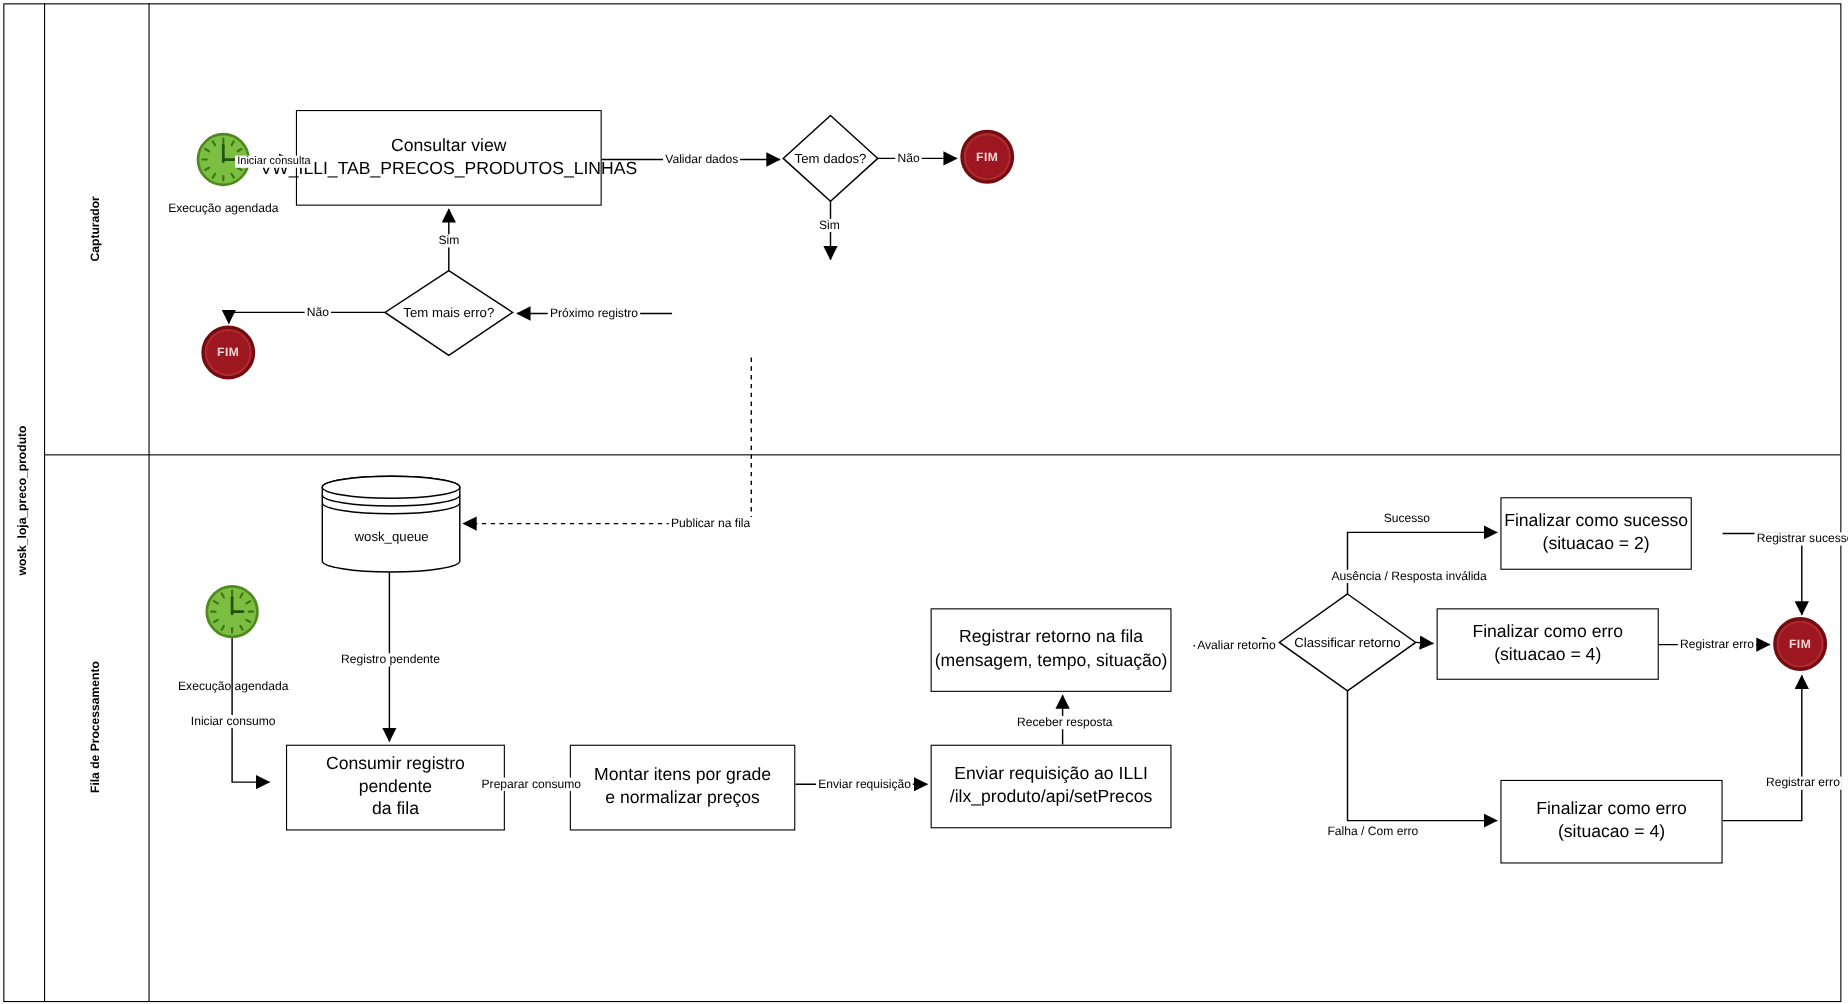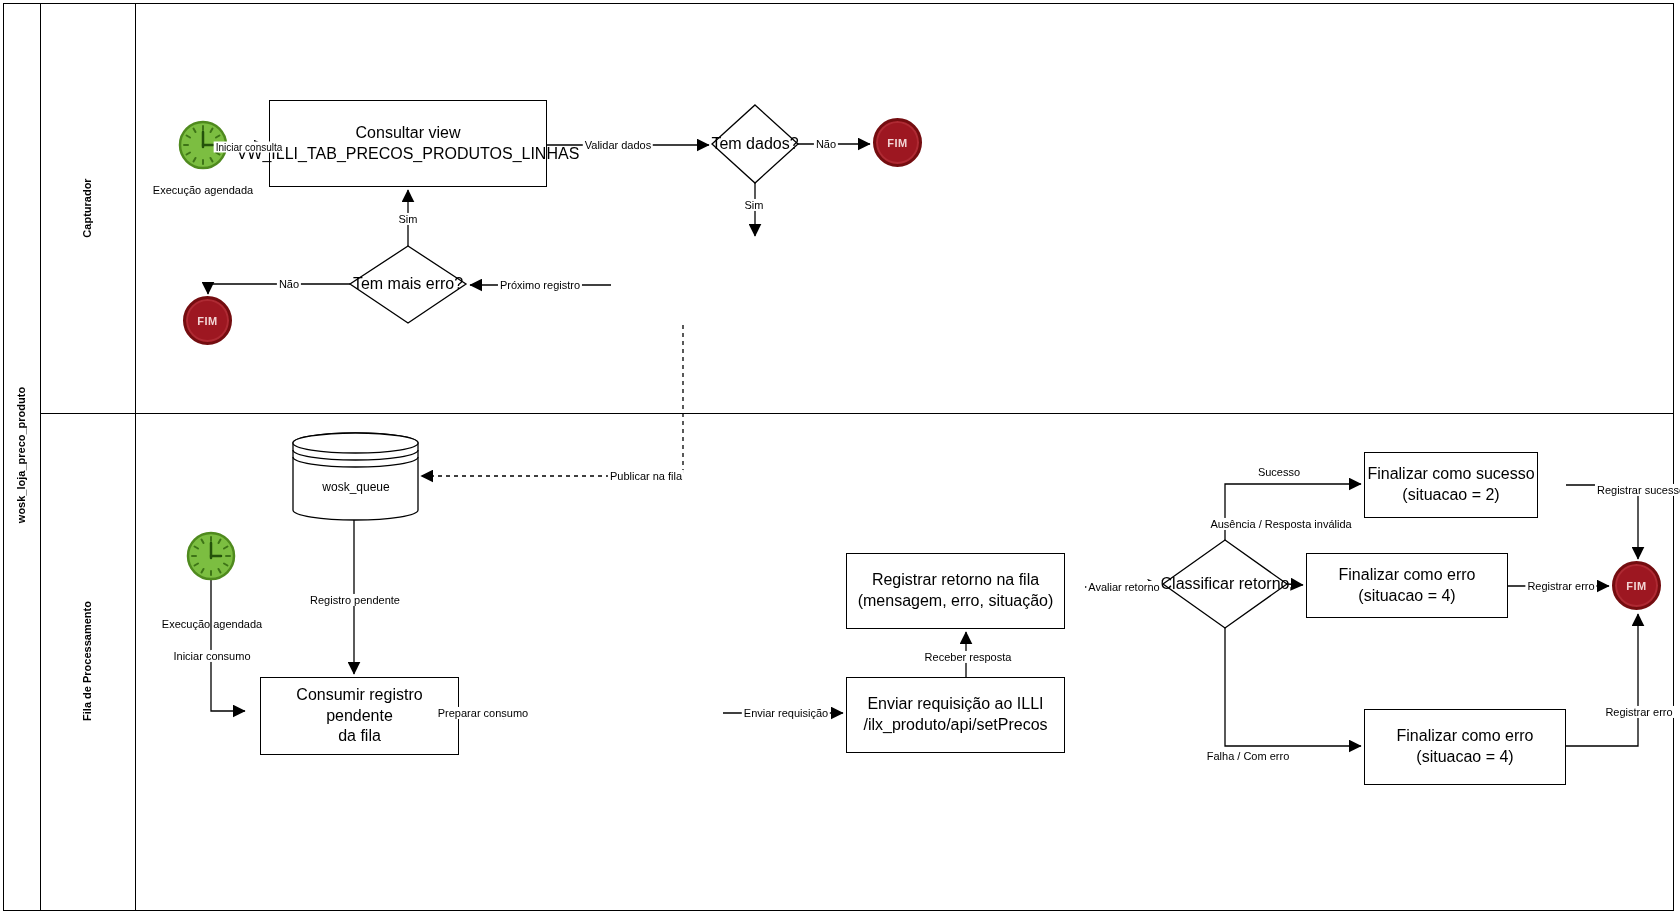--- a/index.html
+++ b/index.html
@@ -10,21 +10,21 @@
   .hline{position:absolute;height:0;border-top:1px solid #000;z-index:0}
   .poolframe{position:absolute;border:1px solid #000;z-index:0}
   .rot{position:absolute;transform:translate(-50%,-50%) rotate(-90deg);
        font-weight:bold;font-size:11px;white-space:nowrap;z-index:2}
   .box{position:absolute;z-index:3;background:#fff;border:1px solid #000;box-sizing:border-box;
        display:flex;flex-direction:column;align-items:center;justify-content:center;
        text-align:center;font-size:16px;line-height:1.3}
   .lbl{position:absolute;z-index:5;transform:translate(-50%,-50%);background:#fff;
        padding:0 2px;font-size:11px;white-space:nowrap;line-height:1.1}
   .nobg{background:transparent}
-  .gwlbl{position:absolute;z-index:4;transform:translate(-50%,-50%);font-size:16px;white-space:nowrap}
+  .gwlbl{position:absolute;z-index:4;transform:translate(-50%,-50%);font-size:12px;white-space:nowrap}
   .fim{position:absolute;z-index:3;width:49px;height:49px;border-radius:50%;
        background:#9D1721;border:3px solid #740D10;box-sizing:border-box;
        display:flex;align-items:center;justify-content:center;
        font-size:11px;font-weight:bold;color:#F2D4D4;letter-spacing:.5px;
        box-shadow:inset 0 0 0 2px #AE2A33}
 </style>
 </head>
 <body>
 
 <div class="canvas">
@@ -122,27 +122,31 @@
 
   <div class="box" style="left:269px;top:100px;width:278px;height:87px">
     <span>Consultar view</span>
     <span>VW_ILLI_TAB_PRECOS_PRODUTOS_LINHAS</span>
   </div>
 
   <div class="box" style="left:260px;top:677px;width:199px;height:78px">
     <span>Consumir registro pendente</span>
     <span>da fila</span>
   </div>
+  <div class="box" style="left:518px;top:677px;width:205px;height:78px">
+    <span>Montar itens por grade</span>
+    <span>e normalizar preços</span>
+  </div>
   <div class="box" style="left:846px;top:677px;width:219px;height:76px">
     <span>Enviar requisição ao ILLI</span>
     <span>/ilx_produto/api/setPrecos</span>
   </div>
   <div class="box" style="left:846px;top:553px;width:219px;height:76px">
     <span>Registrar retorno na fila</span>
-    <span>(mensagem, erro, situação)</span>
+    <span>(mensagem, tempo, situação)</span>
   </div>
   <div class="box" style="left:1364px;top:452px;width:174px;height:66px">
     <span>Finalizar como sucesso</span>
     <span>(situacao = 2)</span>
   </div>
   <div class="box" style="left:1306px;top:553px;width:202px;height:65px">
     <span>Finalizar como erro</span>
     <span>(situacao = 4)</span>
   </div>
   <div class="box" style="left:1364px;top:709px;width:202px;height:76px">
@@ -155,21 +159,21 @@
   <div class="fim" style="left:1612px;top:561px">FIM</div>
 
   <div class="gwlbl" style="left:755px;top:144px">Tem dados?</div>
   <div class="gwlbl" style="left:408px;top:284px">Tem mais erro?</div>
   <div class="gwlbl" style="left:1225px;top:584px">Classificar retorno</div>
 
   <div class="lbl nobg" style="left:356px;top:488px;font-size:12px">wosk_queue</div>
 
   <div class="lbl" style="left:249px;top:147px;font-size:10px">Iniciar consulta</div>
   <div class="lbl nobg" style="left:203px;top:190px">Execução agendada</div>
-  <div class="lbl" style="left:618px;top:145px">Validar dados</div>
+  <div class="lbl" style="left:638px;top:145px">Validar dados</div>
   <div class="lbl" style="left:826px;top:144px">Não</div>
   <div class="lbl" style="left:754px;top:205px">Sim</div>
   <div class="lbl" style="left:540px;top:285px">Próximo registro</div>
   <div class="lbl" style="left:408px;top:219px">Sim</div>
   <div class="lbl" style="left:289px;top:284px">Não</div>
   <div class="lbl" style="left:646px;top:476px">Publicar na fila</div>
 
   <div class="lbl" style="left:355px;top:600px">Registro pendente</div>
   <div class="lbl nobg" style="left:212px;top:624px">Execução agendada</div>
   <div class="lbl" style="left:212px;top:656px">Iniciar consumo</div>

